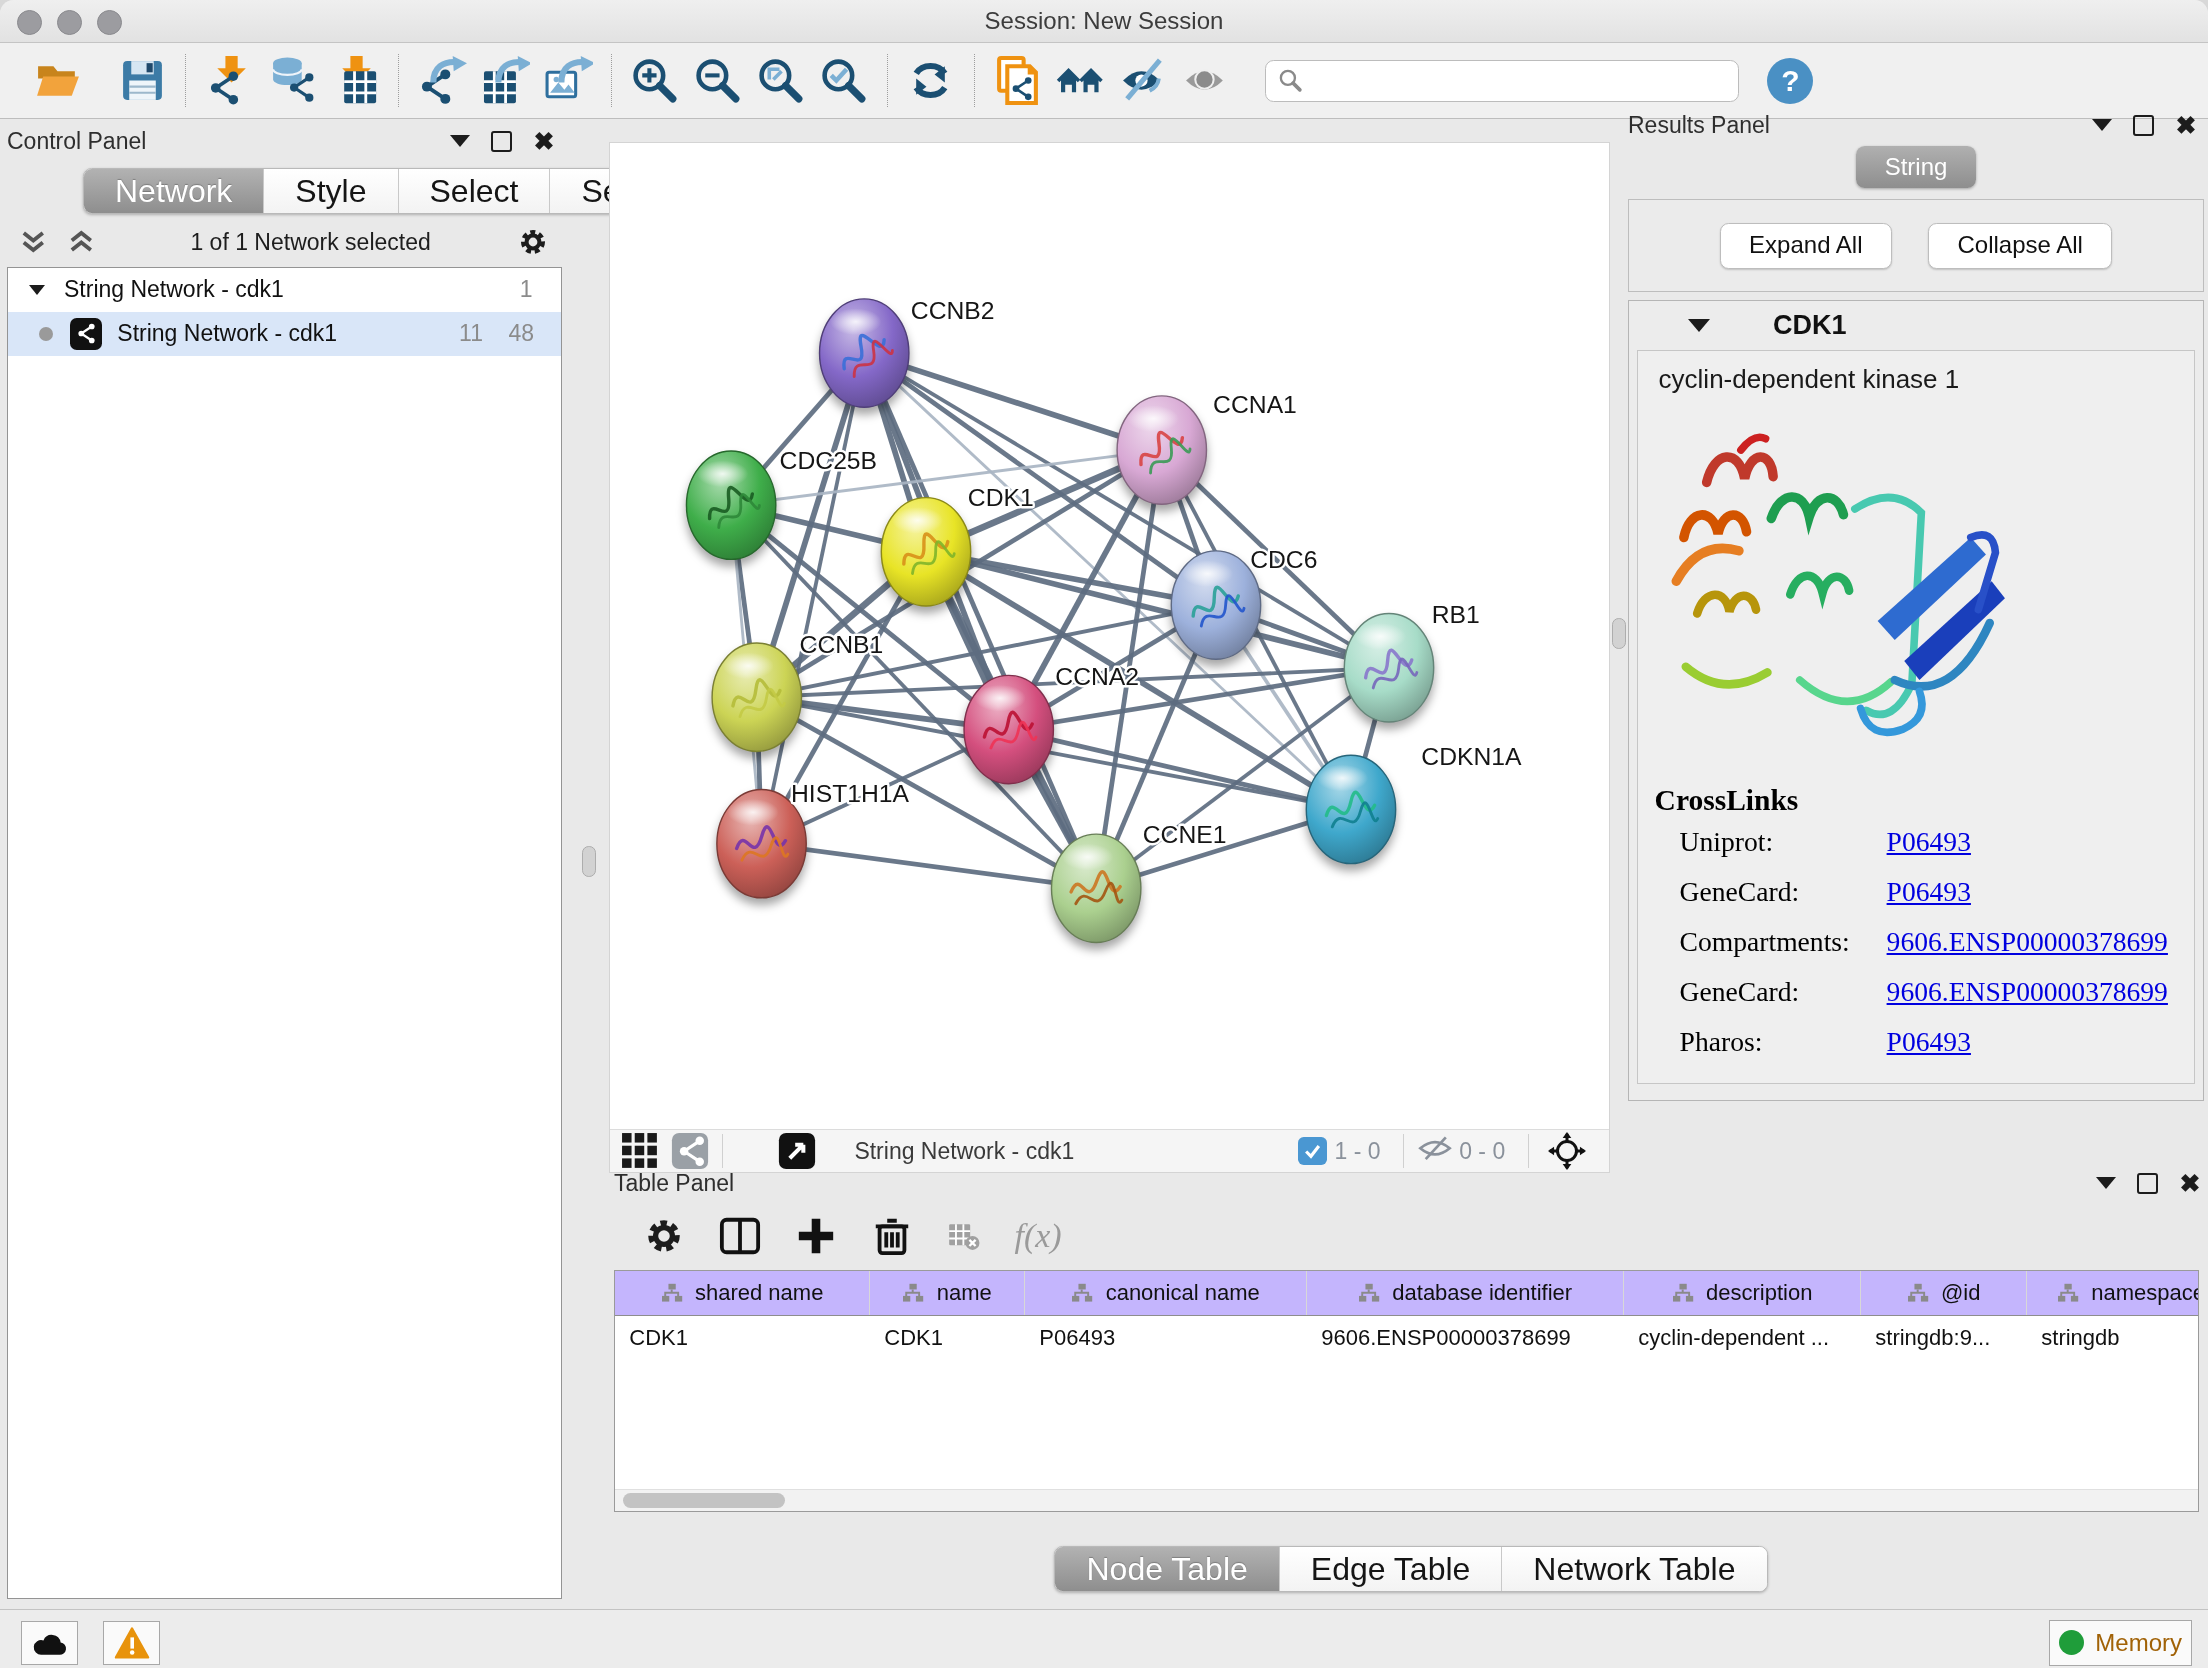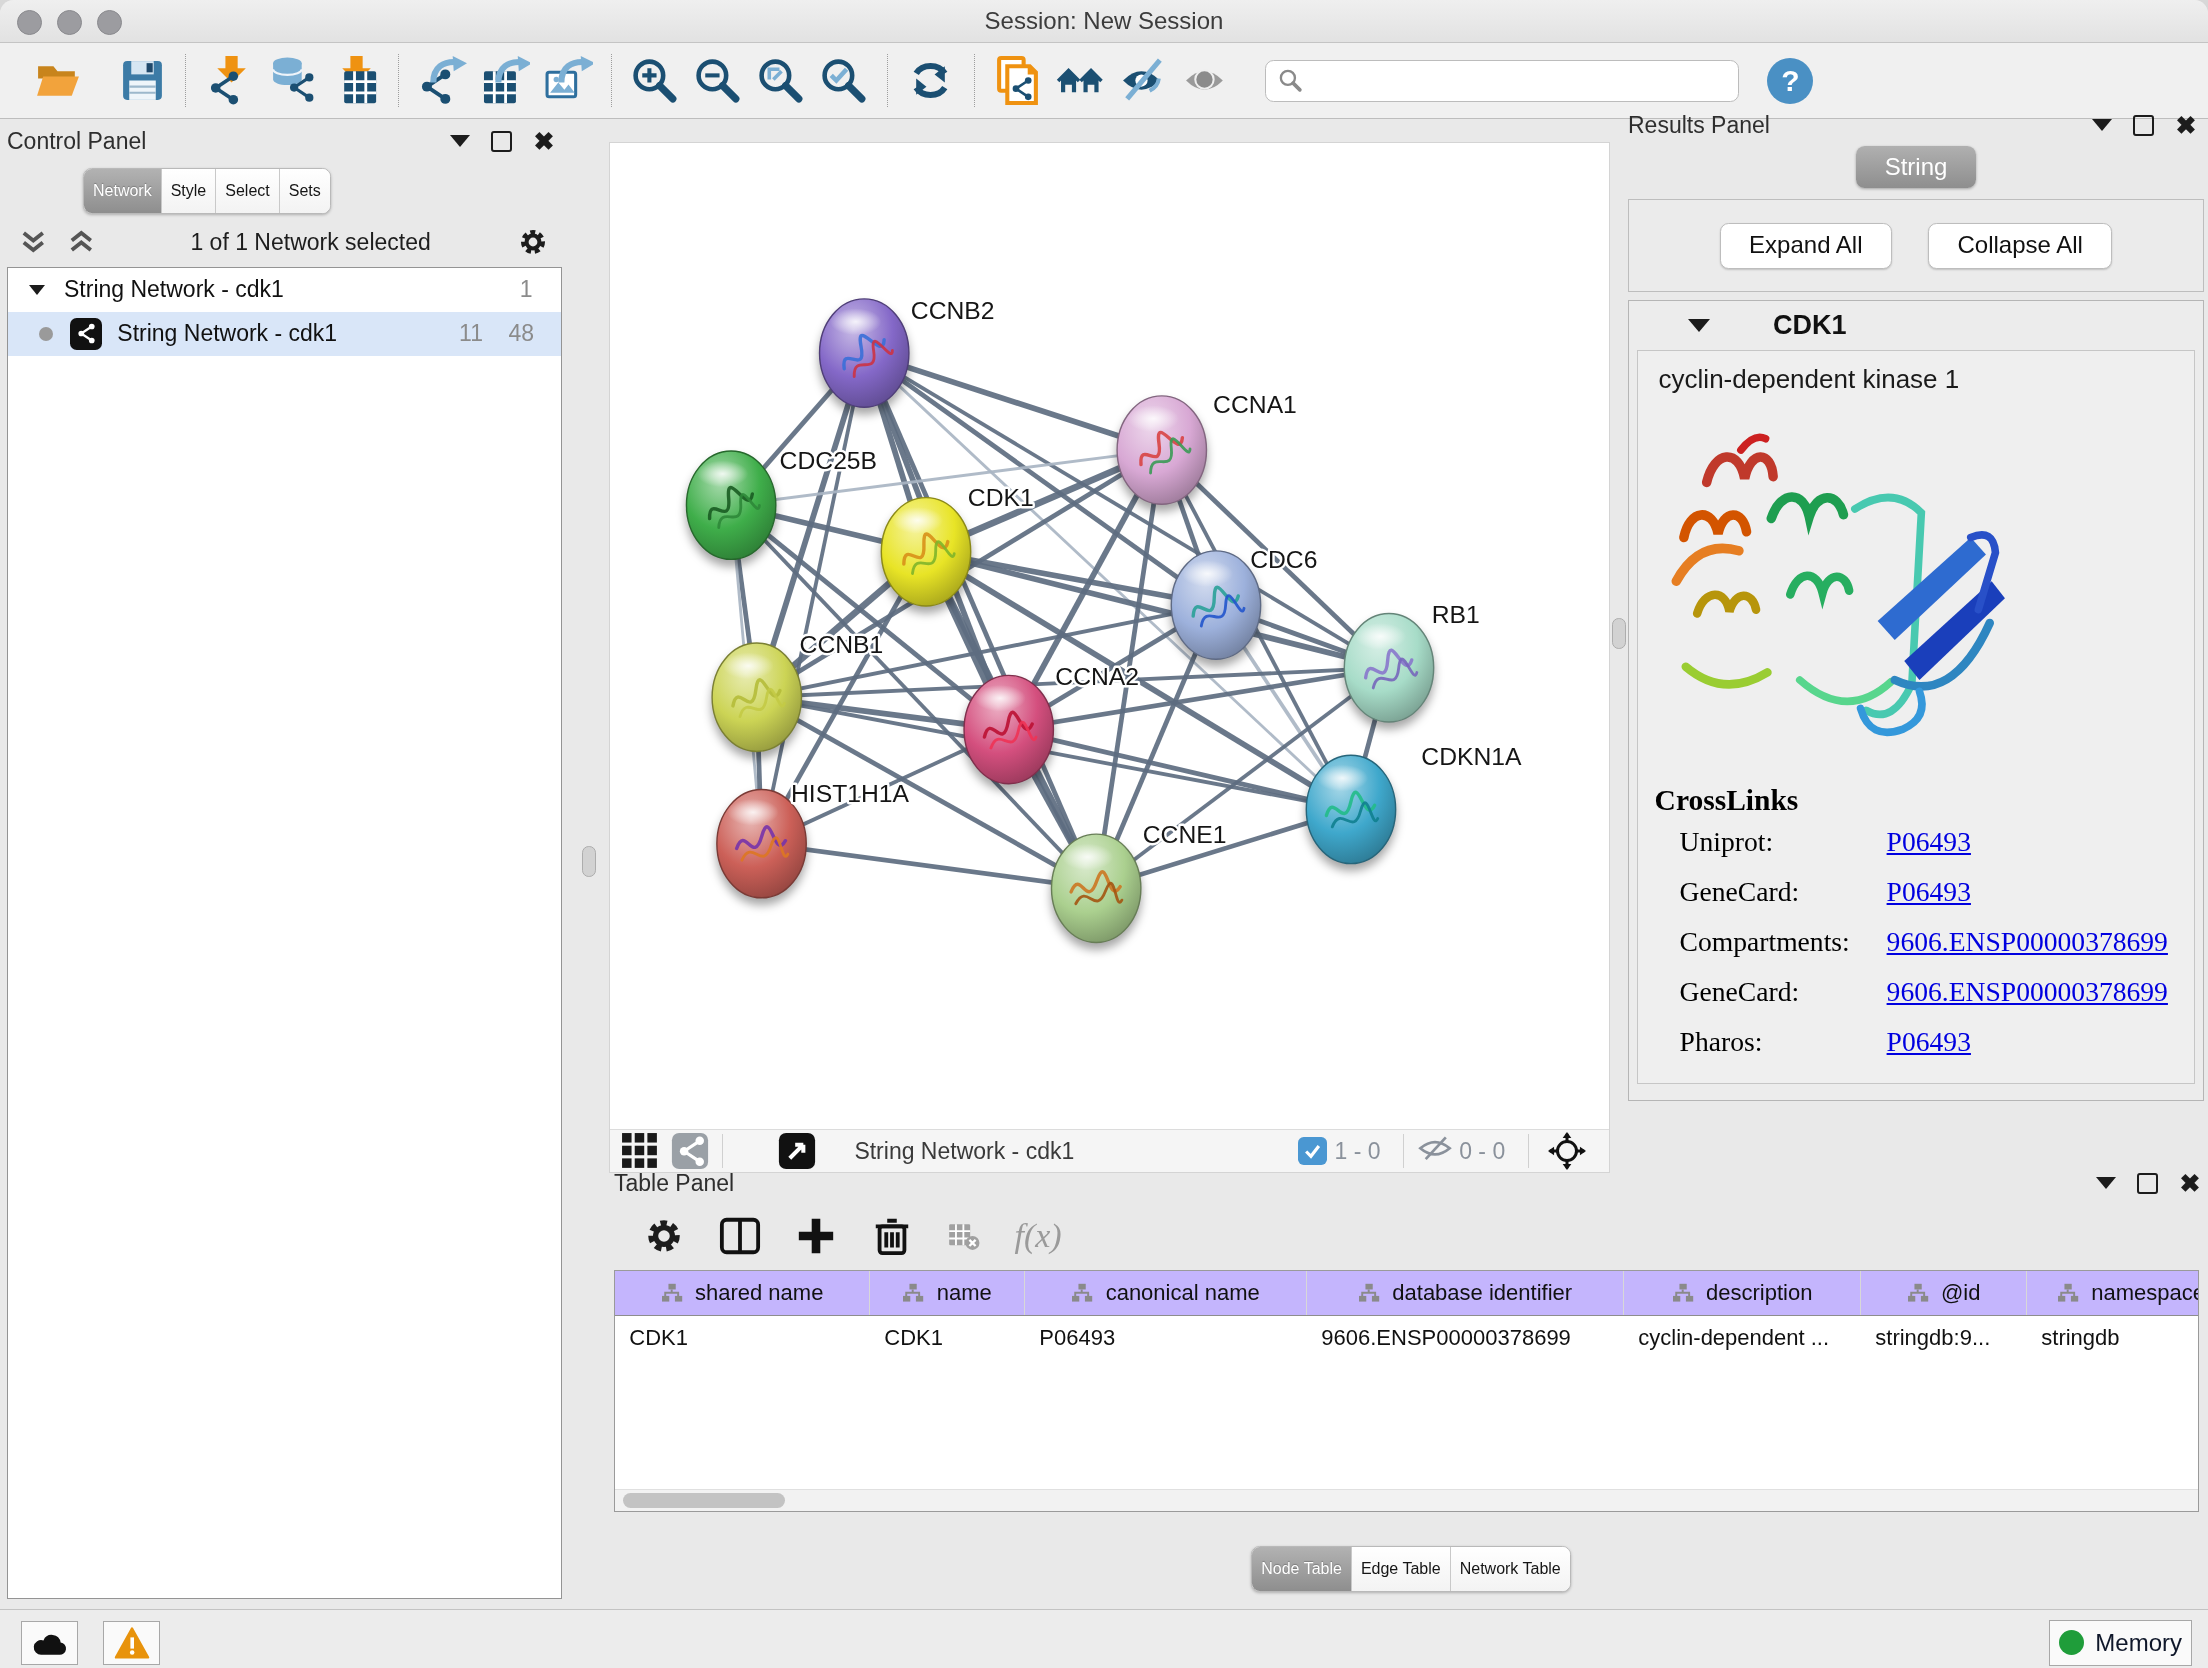--- a/index.html
+++ b/index.html
@@ -25,21 +25,21 @@
   
   .panel-head{display:flex;align-items:center;font-size:23px;color:#2e2e2e;height:34px;}
   .panel-head .ph-title{flex:0 0 auto;}
   .panel-head .ph-sp{flex:1;}
   .ph-ctl{display:flex;align-items:center;gap:21px;margin-right:7.6px;}
   .tri-down{width:0;height:0;border-left:10.5px solid transparent;border-right:10.5px solid transparent;border-top:12.4px solid #1c1c1c;}
   .float-box{width:17px;height:17px;border:2.9px solid #1c1c1c;border-radius:2.9px;}
   .close-x{font-size:25px;font-weight:bold;color:#1c1c1c;line-height:19px;}
   .segmented{display:inline-flex;border:1px solid #b9b9b9;border-radius:8.6px;overflow:hidden;background:#fff;
     box-shadow:0 1px 2.9px rgba(0,0,0,.25);}
-  .segment{padding:0 9px;height:44px;line-height:44px;font-size:16px;color:#151515;
+  .segment{padding:0 31px;height:44px;line-height:44px;font-size:32px;color:#151515;
     background:linear-gradient(#ffffff,#f3f3f3);border-right:1px solid #c9c9c9;white-space:nowrap;}
   .segment:last-child{border-right:none;}
   .segment.active{background:linear-gradient(#b2b2b2,#8e8e8e);color:#fff;text-shadow:0 -1px 1px rgba(0,0,0,.25);}
   
   #control-panel{position:absolute;left:7px;top:124px;width:555px;height:1480px;}
   #cp-tabs{margin:9.5px 0 0 76px;}
   .cp-status{display:flex;align-items:center;height:42px;margin-top:7.6px;padding:0 13.3px;gap:12px;}
   .cp-status .chev{width:28.5px;height:25px;margin-right:7.6px;}
   .cp-status .txt{flex:1;text-align:center;font-size:23px;color:#1d1d1d;}
   .tree-box{margin-top:3.8px;height:1330px;background:#fff;border:1.9px solid #949494;overflow:hidden;}
@@ -96,21 +96,21 @@
   .trow{display:flex;height:44px;}
   .td{font-size:22px;color:#111;padding-left:14.3px;display:flex;align-items:center;box-sizing:border-box;flex:0 0 auto;white-space:nowrap;overflow:hidden;}
   .hscroll{position:absolute;left:0;bottom:0;width:100%;height:21px;background:#f2f2f2;border-top:1px solid #e0e0e0;}
   .hthumb{position:absolute;left:7.6px;top:2.9px;width:162px;height:14.3px;border-radius:7.6px;background:#c3c3c3;}
   .tp-tabs{text-align:center;margin-top:34px;}
   
   #statusbar{position:absolute;left:0;top:1609px;width:2208px;height:59px;background:#ececec;border-top:1.9px solid #c3c3c3;}
   .sb-btn{position:absolute;top:11.4px;width:55px;height:42px;background:#fafafa;border:1.9px solid #a8a8a8;
     display:flex;align-items:center;justify-content:center;}
   #memory-btn{position:absolute;top:9.5px;right:16px;width:141px;height:44px;background:#fafafa;border:1.9px solid #a8a8a8;
-    display:flex;align-items:center;justify-content:center;gap:11.4px;font-size:24px;color:#0f172a;}
+    display:flex;align-items:center;justify-content:center;gap:11.4px;font-size:24px;color:#a16207;}
   .mem-dot{width:25px;height:25px;border-radius:50%;background:#1f9d3a;}
   
   .node-label{font-family:"Liberation Sans",sans-serif;font-size:26px;fill:#151515;paint-order:stroke;stroke:#ffffff;stroke-width:5px;stroke-linejoin:round;}
   .chev-line{stroke:#555;stroke-width:4;fill:none;}
   .col-icon{width:23px;height:21px;flex:0 0 auto;}
 </style>
 </head>
 <body>
 
 <svg width="0" height="0" style="position:absolute">

